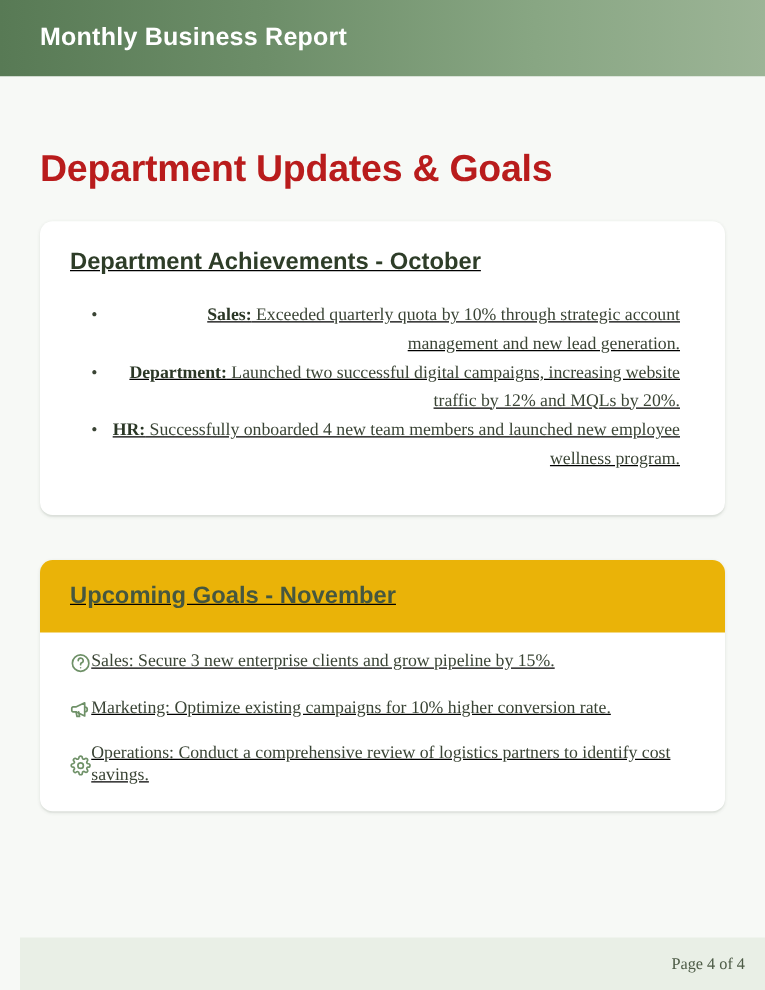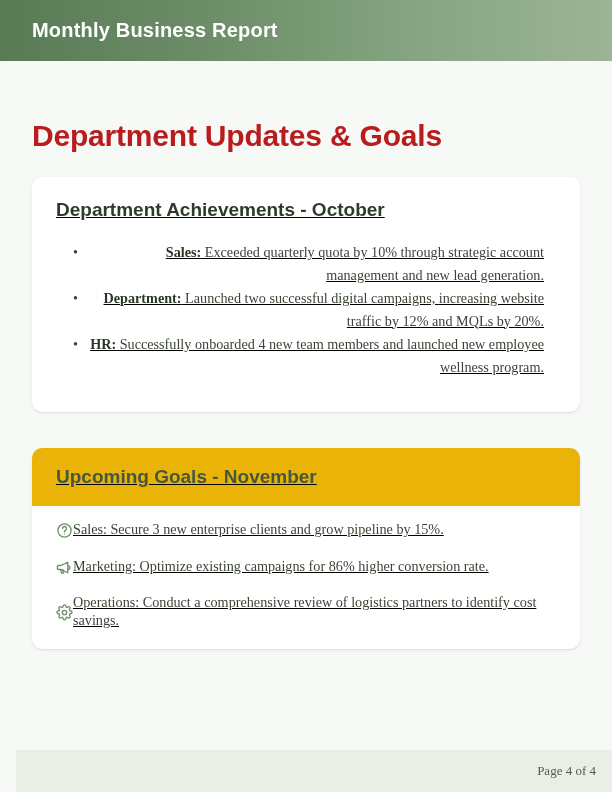--- a/index.html
+++ b/index.html
@@ -182,21 +182,21 @@
       </div>
 
       <div class="goal">
         <span class="goal-icon">
           <svg viewBox="0 0 24 24" fill="none" stroke="currentColor" stroke-width="1.9" stroke-linecap="round" stroke-linejoin="round">
             <path d="M3.4 9.2h3.2L16.6 4.6v14.8L6.6 14.8H3.4a1.4 1.4 0 0 1-1.4-1.4v-2.8a1.4 1.4 0 0 1 1.4-1.4z"></path>
             <path d="M16.6 9.3c1.7 0 2.9 1.2 2.9 2.7s-1.2 2.7-2.9 2.7"></path>
             <path d="M6.8 14.9l1.1 5.1h2.9l-1-5.1"></path>
           </svg>
         </span>
-        <span class="goal-text">Marketing: Optimize existing campaigns for 86% higher conversion rate.</span>
+        <span class="goal-text">Marketing: Optimize existing campaigns for 10% higher conversion rate.</span>
       </div>
 
 
       <div class="goal">
         <span class="goal-icon">
           <svg viewBox="0 0 24 24" fill="none" stroke="currentColor" stroke-width="1.9" stroke-linecap="round" stroke-linejoin="round">
             <circle cx="12" cy="12" r="3.1"></circle>
             <path d="M19.1 14.6a1.6 1.6 0 0 0 .32 1.76l.06.06a1.92 1.92 0 1 1-2.72 2.72l-.06-.06a1.6 1.6 0 0 0-1.76-.32 1.6 1.6 0 0 0-.97 1.47v.17a1.92 1.92 0 1 1-3.84 0v-.09a1.6 1.6 0 0 0-1.05-1.47 1.6 1.6 0 0 0-1.76.32l-.06.06a1.92 1.92 0 1 1-2.72-2.72l.06-.06a1.6 1.6 0 0 0 .32-1.76 1.6 1.6 0 0 0-1.47-.97H3.3a1.92 1.92 0 1 1 0-3.84h.09a1.6 1.6 0 0 0 1.47-1.05 1.6 1.6 0 0 0-.32-1.76l-.06-.06A1.92 1.92 0 1 1 7.2 4.28l.06.06a1.6 1.6 0 0 0 1.76.32h.08a1.6 1.6 0 0 0 .97-1.47V3.1a1.92 1.92 0 1 1 3.84 0v.09a1.6 1.6 0 0 0 .97 1.47 1.6 1.6 0 0 0 1.76-.32l.06-.06a1.92 1.92 0 1 1 2.72 2.72l-.06.06a1.6 1.6 0 0 0-.32 1.76v.08a1.6 1.6 0 0 0 1.47.97h.17a1.92 1.92 0 1 1 0 3.84h-.09a1.6 1.6 0 0 0-1.47.97z"></path>
           </svg>
         </span>

